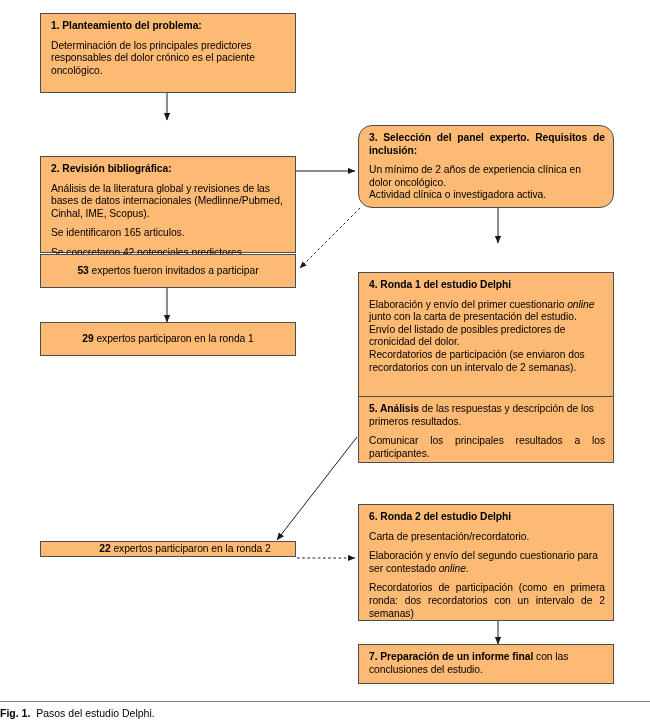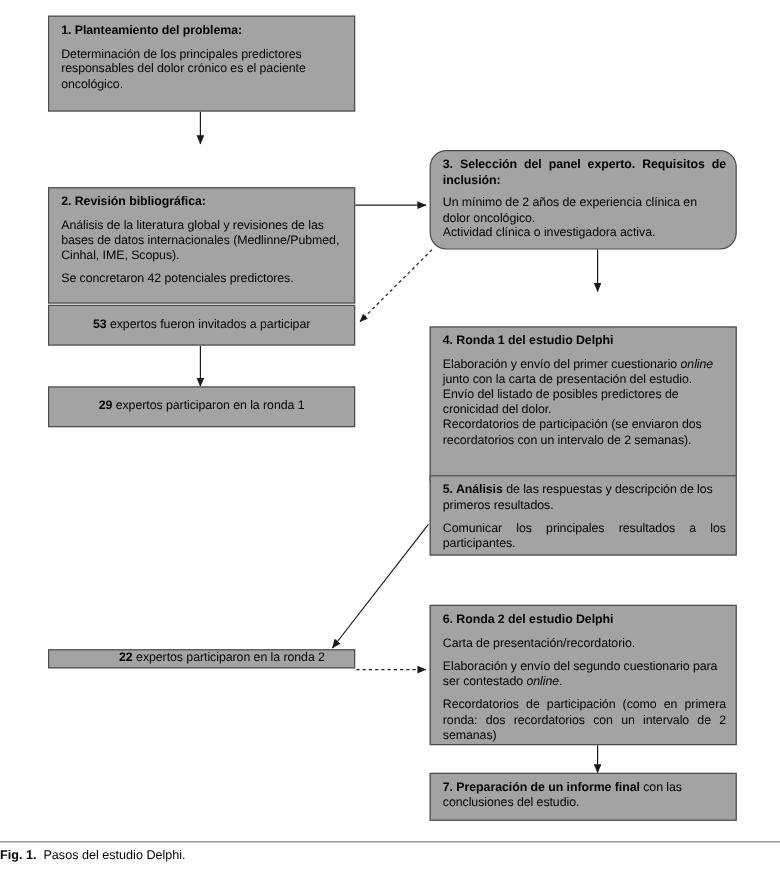--- a/index.html
+++ b/index.html
@@ -18,21 +18,21 @@
   #figure {
     position: absolute;
     left: 0; top: 0;
     width: 650px;
     height: 726px;
   }
   .box {
     position: absolute;
     box-sizing: border-box;
     border: 1px solid #4d4d4d;
-    background: #a3a3a3;
+    background: #fdba74;
     padding: 6px 8px 6px 10px;
     font-size: 10.3px;
     line-height: 12.6px;
     letter-spacing: -0.05px;
   }
   .box p {
     margin: 0;
   }
   .box p.gap {
     margin-top: 7px;
@@ -119,20 +119,21 @@
   </svg>
 
   <div class="box" style="left:40px; top:13px; width:256px; height:80px;">
     <p class="hd">1.  Planteamiento del problema:</p>
     <p class="gap">Determinación de los principales predictores responsables del dolor crónico es el paciente oncológico.</p>
   </div>
 
   <div class="box" style="left:40px; top:120px; width:256px; height:97px;margin-top:36px;">
     <p class="hd">2.  Revisión bibliográfica:</p>
     <p class="gap">Análisis de la literatura global y revisiones de las bases de datos internacionales (Medlinne/Pubmed, Cinhal, IME, Scopus).</p>
+    <p class="gap">Se identificaron 165 articulos.</p>
     <p class="gap">Se concretaron 42 potenciales predictores.</p>
   </div>
 
   <div class="box" style="left:358px; top:125px; width:256px; height:83px;border-radius:14px;">
     <p class="hd just">3.  Selección del panel experto. Requisitos de inclusión:</p>
     <p class="gap">Un mínimo de 2 años de experiencia clínica en dolor oncológico.</p>
     <p>Actividad clínica o investigadora activa.</p>
   </div>
 
   <div class="box" style="left:358px; top:243px; width:256px; height:130px;margin-top:29px;">

